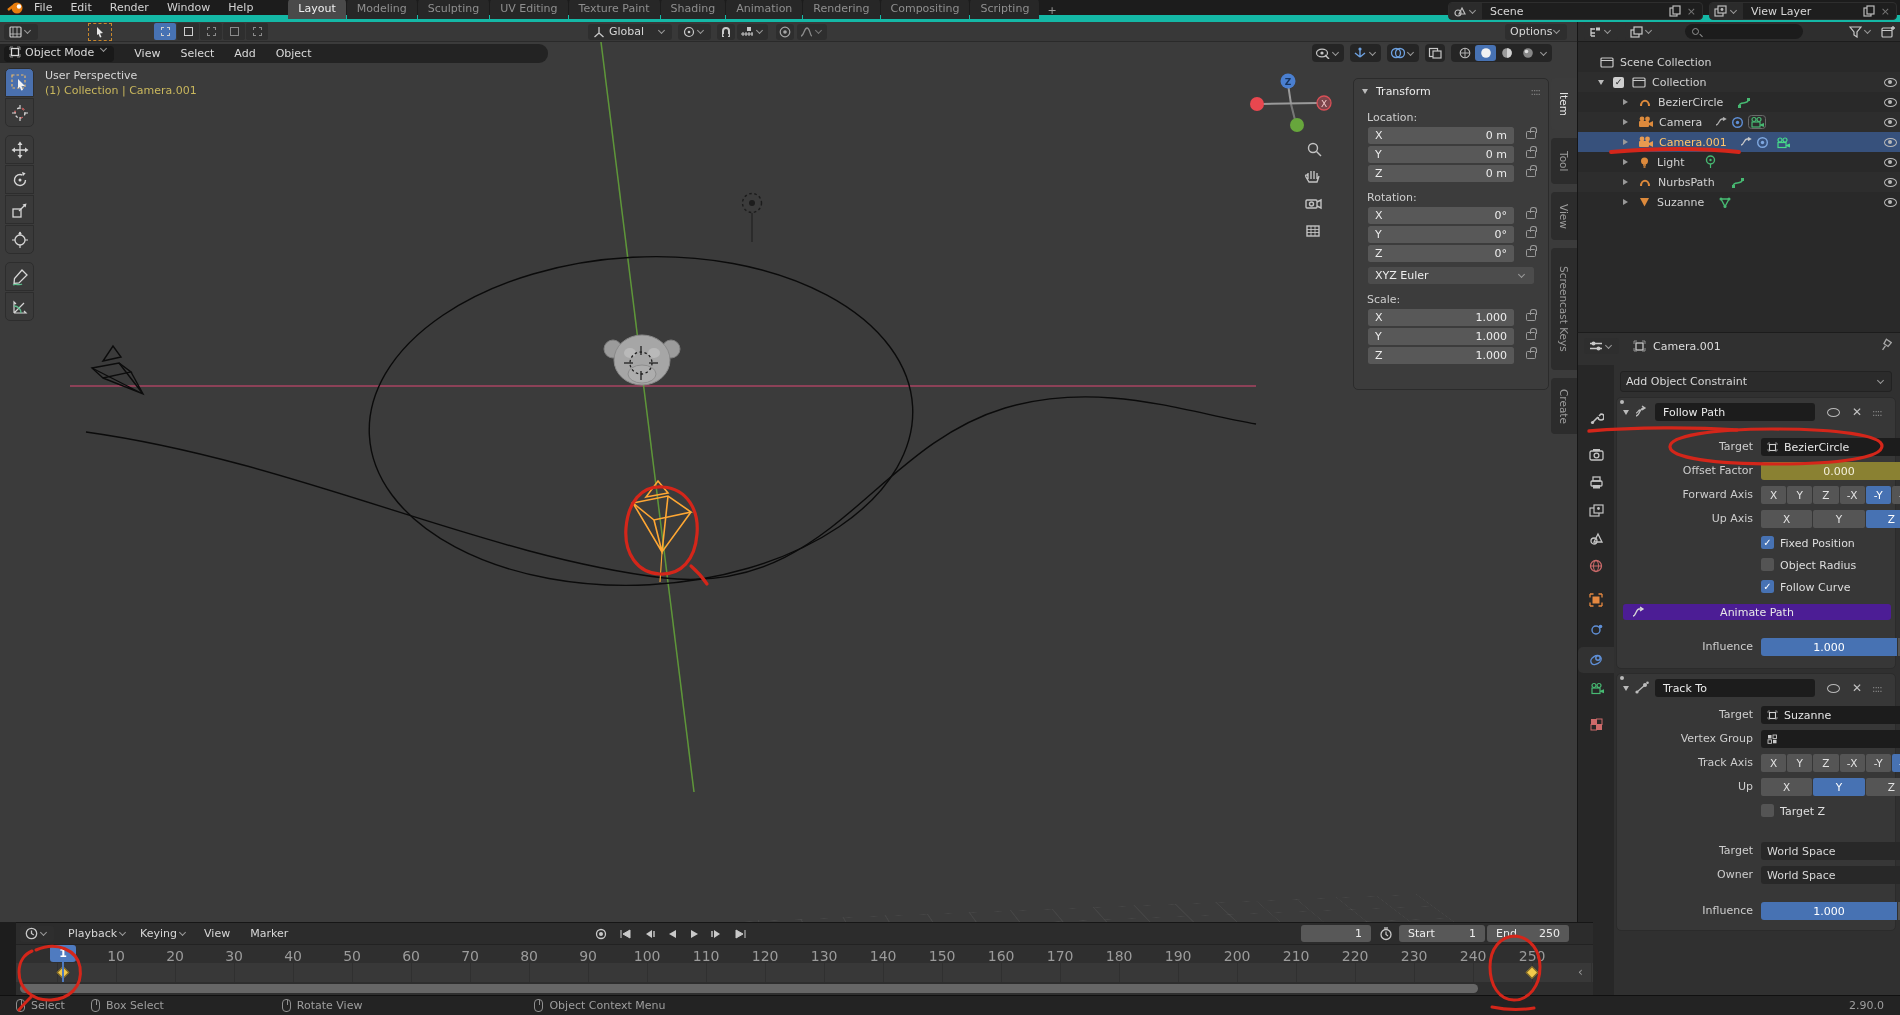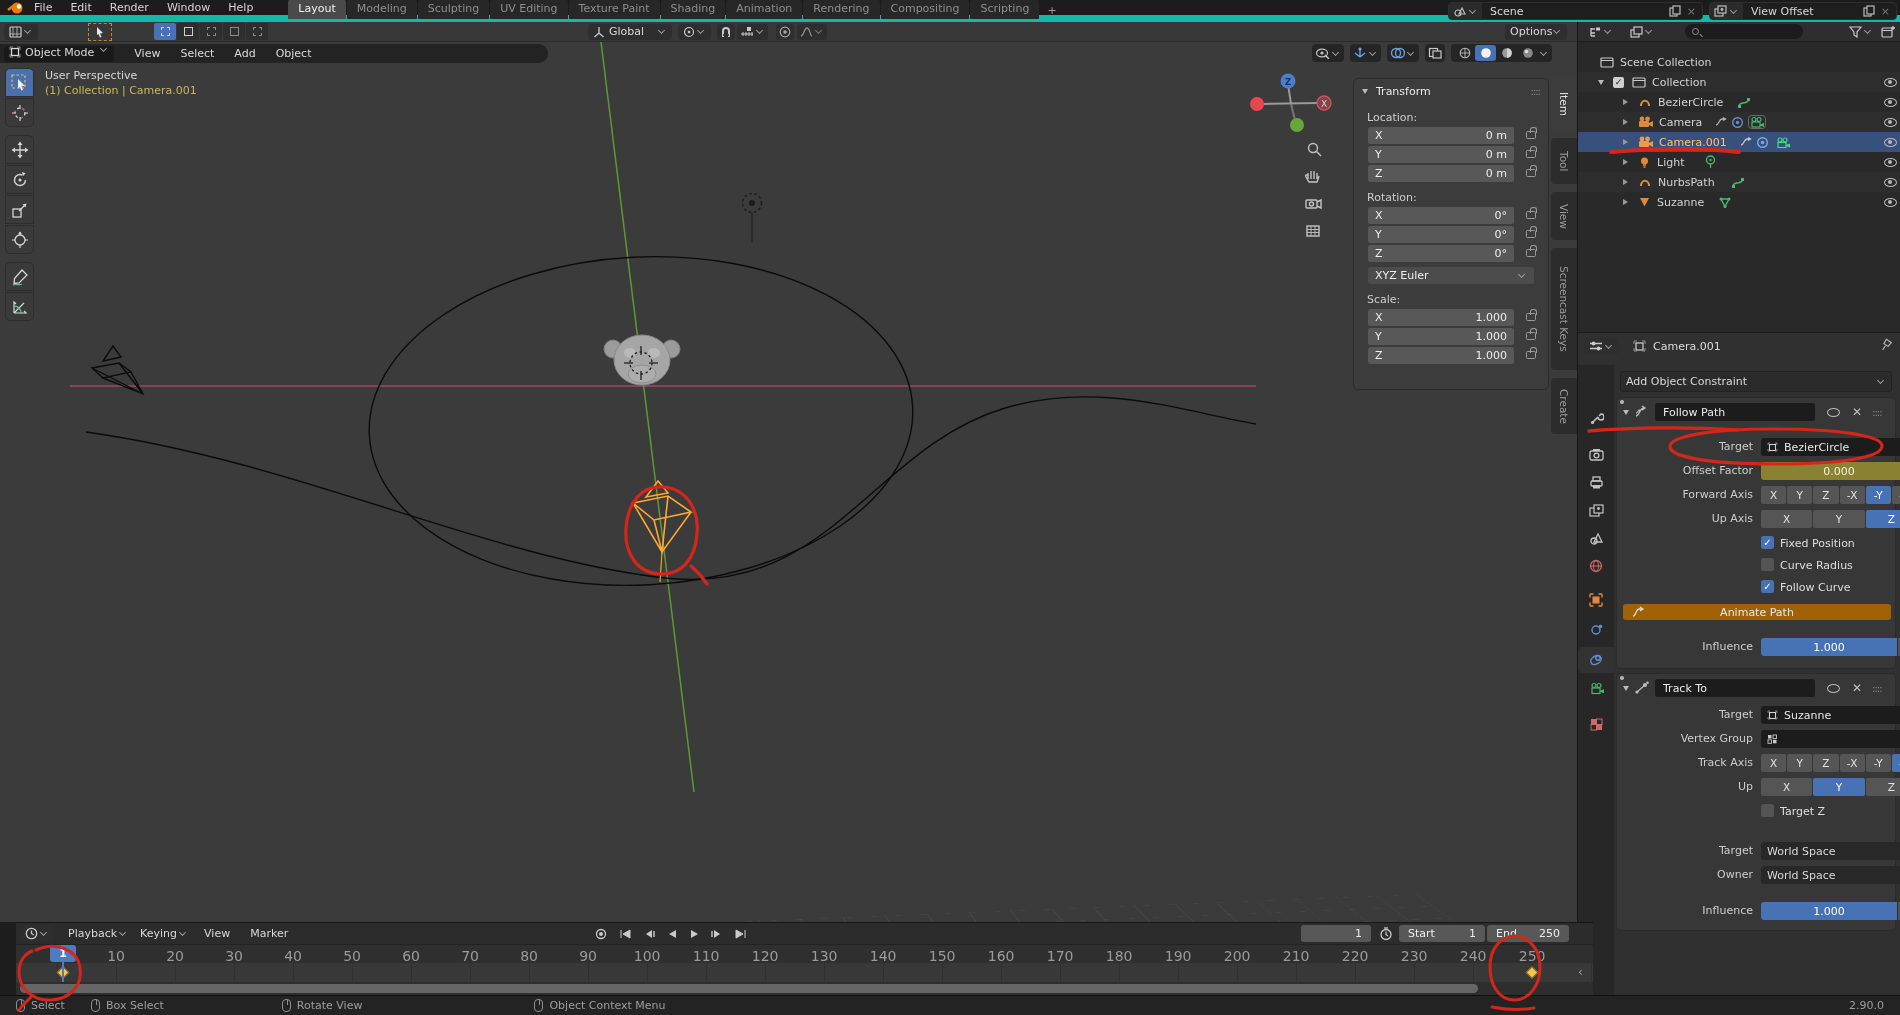--- a/index.html
+++ b/index.html
@@ -84,21 +84,21 @@
   .pfield{position:absolute;left:144px;width:156px;height:18px;background:#1c1c1c;border-radius:3px;display:flex;align-items:center;padding:0 6px;color:#e6e6e6;}
   .pslider{position:absolute;left:144px;width:136px;height:18px;background:#4772b3;border-radius:3px 0 0 3px;display:flex;align-items:center;justify-content:center;color:#fff;}
   .pclear{position:absolute;left:281px;width:19px;height:18px;background:#545454;border-radius:0 3px 3px 0;display:flex;align-items:center;justify-content:center;}
   .segrow{position:absolute;left:144px;width:156px;height:18px;display:flex;gap:1px;}
   .seg{flex:1;background:#555;color:#e3e3e3;display:flex;align-items:center;justify-content:center;font-size:10.5px;border-radius:2px;}
   .seg.on{background:#4772b3;color:#fff;}
   .pcheck{position:absolute;left:144px;width:13px;height:13px;border-radius:2.5px;background:#545454;}
   .pcheck.on{background:#4772b3;color:#fff;font-size:10px;text-align:center;line-height:13px;}
   .pchecklabel{position:absolute;left:163px;color:#dedede;}
   .olive{background:#8a8132 !important;color:#f4f0dc !important;}
-  .bigbtn{position:absolute;left:6px;width:268px;height:16px;background:#a16207;border-radius:3px;display:flex;align-items:center;justify-content:center;color:#e8e8e8;}
+  .bigbtn{position:absolute;left:6px;width:268px;height:16px;background:#4c1d95;border-radius:3px;display:flex;align-items:center;justify-content:center;color:#e8e8e8;}
   .dropfield{position:absolute;left:144px;width:156px;height:18px;background:#282828;border-radius:3px;display:flex;align-items:center;padding:0 6px;color:#d8d8d8;}
   .hdr-x{color:#c2c2c2;font-size:12px;}
   .dragdots{color:#8a8a8a;letter-spacing:-1px;font-size:10px;}
   
   #timeline{left:16px;top:922px;width:1577px;height:73px;background:#2e2e2e;border-top:1px solid #161616;}
   #tl-header{position:absolute;left:0;top:0;width:1577px;height:22px;background:#2c2c2c;border-bottom:1px solid #222;display:flex;align-items:center;}
   #tl-ruler{position:absolute;left:0;top:22px;width:1577px;height:18px;background:#2f2f2f;}
   .tick{position:absolute;top:3px;transform:translateX(-50%);color:#9b9b9b;font-size:14px;}
   #tl-track{position:absolute;left:0;top:40px;width:1577px;height:19px;background:#383838;background-image:repeating-linear-gradient(90deg,rgba(0,0,0,.14) 0 1px,transparent 1px 59px);background-position:41px 0;}
   .keyframe{position:absolute;top:5px;width:9px;height:9px;background:#f2c94c;border:1px solid #7c6420;transform:translateX(-50%) rotate(45deg);}
@@ -159,21 +159,21 @@
     </div>
     <div class="id-block abs" style="left:1709px;top:2px;width:188px;">
       <span class="id-icon">
           <svg width="14" height="12">
             <rect x="1" y="4" width="8" height="7" fill="none" stroke="#bbb" stroke-width="1.2"></rect>
             <rect x="4" y="1" width="8" height="7" fill="#2b2b2b" stroke="#bbb" stroke-width="1.2"></rect>
             <circle cx="8" cy="4.5" r="1.4" fill="#bbb"></circle>
           </svg>
           <span class="chev"></span>
         </span>
-      <span class="id-name">View Offset</span>
+      <span class="id-name">View Layer</span>
       <svg width="12" height="12">
           <rect x="1" y="3" width="7" height="8" fill="none" stroke="#bbb" stroke-width="1.2"></rect>
           <rect x="4" y="1" width="7" height="8" fill="#1e1e1e" stroke="#bbb" stroke-width="1.2"></rect>
         </svg>
       <span class="xg" style="padding:0 6px;color:#777">×</span>
     </div>
   </div>
 
   <div id="toolsettings" class="abs row">
     <div class="ts-btn" style="margin-left:4px">
@@ -830,21 +830,21 @@
       <div class="segrow" style="top:112px">
         <span class="seg">X</span>
         <span class="seg">Y</span>
         <span class="seg on">Z</span>
       </div>
 
       <span class="pcheck on" style="top:138px">✓</span>
       <span class="pchecklabel" style="top:139px">Fixed Position</span>
 
       <span class="pcheck" style="top:160px"></span>
-      <span class="pchecklabel" style="top:161px">Curve Radius</span>
+      <span class="pchecklabel" style="top:161px">Object Radius</span>
 
       <span class="pcheck on" style="top:182px">✓</span>
       <span class="pchecklabel" style="top:183px">Follow Curve</span>
 
       <div class="bigbtn" style="top:206px">
         <svg width="14" height="12" style="position:absolute;left:8px">
             <path d="M2 10 C5 10 5 3 8 3 L11 3 M9 1 L12 3 L9 5" fill="none" stroke="#d8d8d8" stroke-width="1.3"></path>
           </svg>
         <span>Animate Path</span>
       </div>

